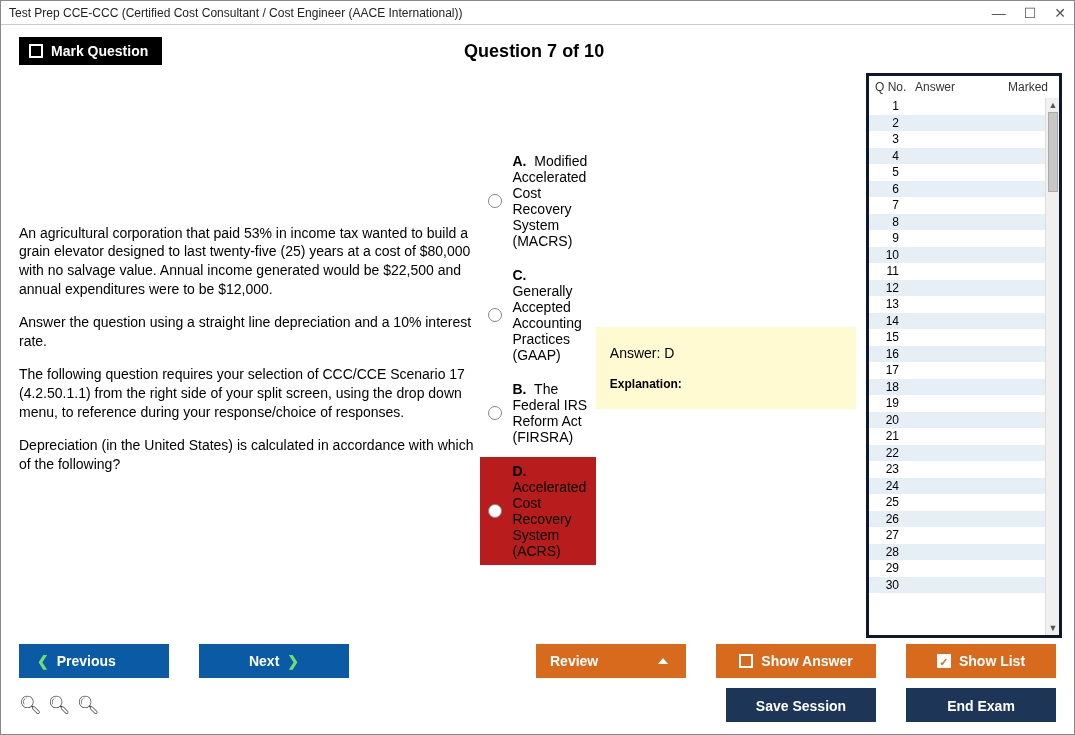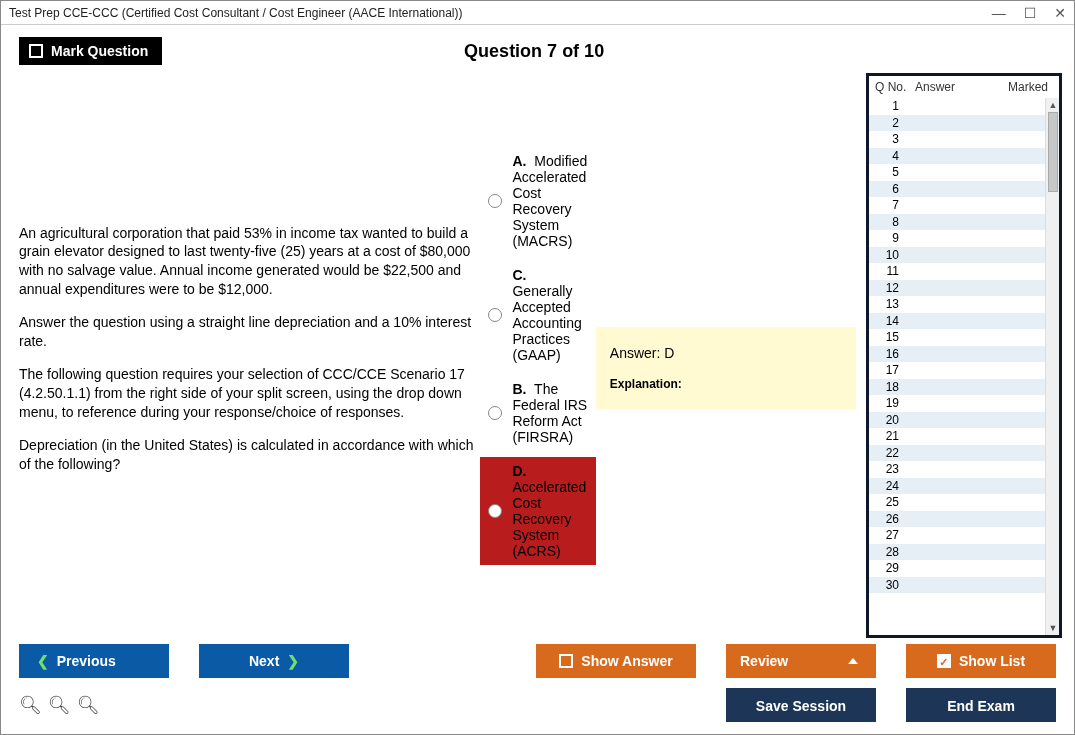--- a/index.html
+++ b/index.html
@@ -231,27 +231,27 @@
     <div class="footer-row1">
       <button class="btn btn-blue prev">
         <span class="chev green">❮</span>
         <span>Previous</span>
       </button>
       <button class="btn btn-blue next">
         <span>Next</span>
         <span class="chev green">❯</span>
       </button>
       <div class="gap"></div>
+      <button class="btn btn-orange review">
+        <span>Review</span>
+        <span class="tri"></span>
+      </button>
       <button class="btn btn-orange showans">
         <span class="sq"></span>
         <span>Show Answer</span>
-      </button>
-      <button class="btn btn-orange review">
-        <span>Review</span>
-        <span class="tri"></span>
       </button>
       <button class="btn btn-orange showlist">
         <span class="check">✓</span>
         <span>Show List</span>
       </button>
     </div>
     <div class="footer-row2">
       <div class="zoom-icons">
         <span>🔍︎</span>
         <span>🔍︎</span>

